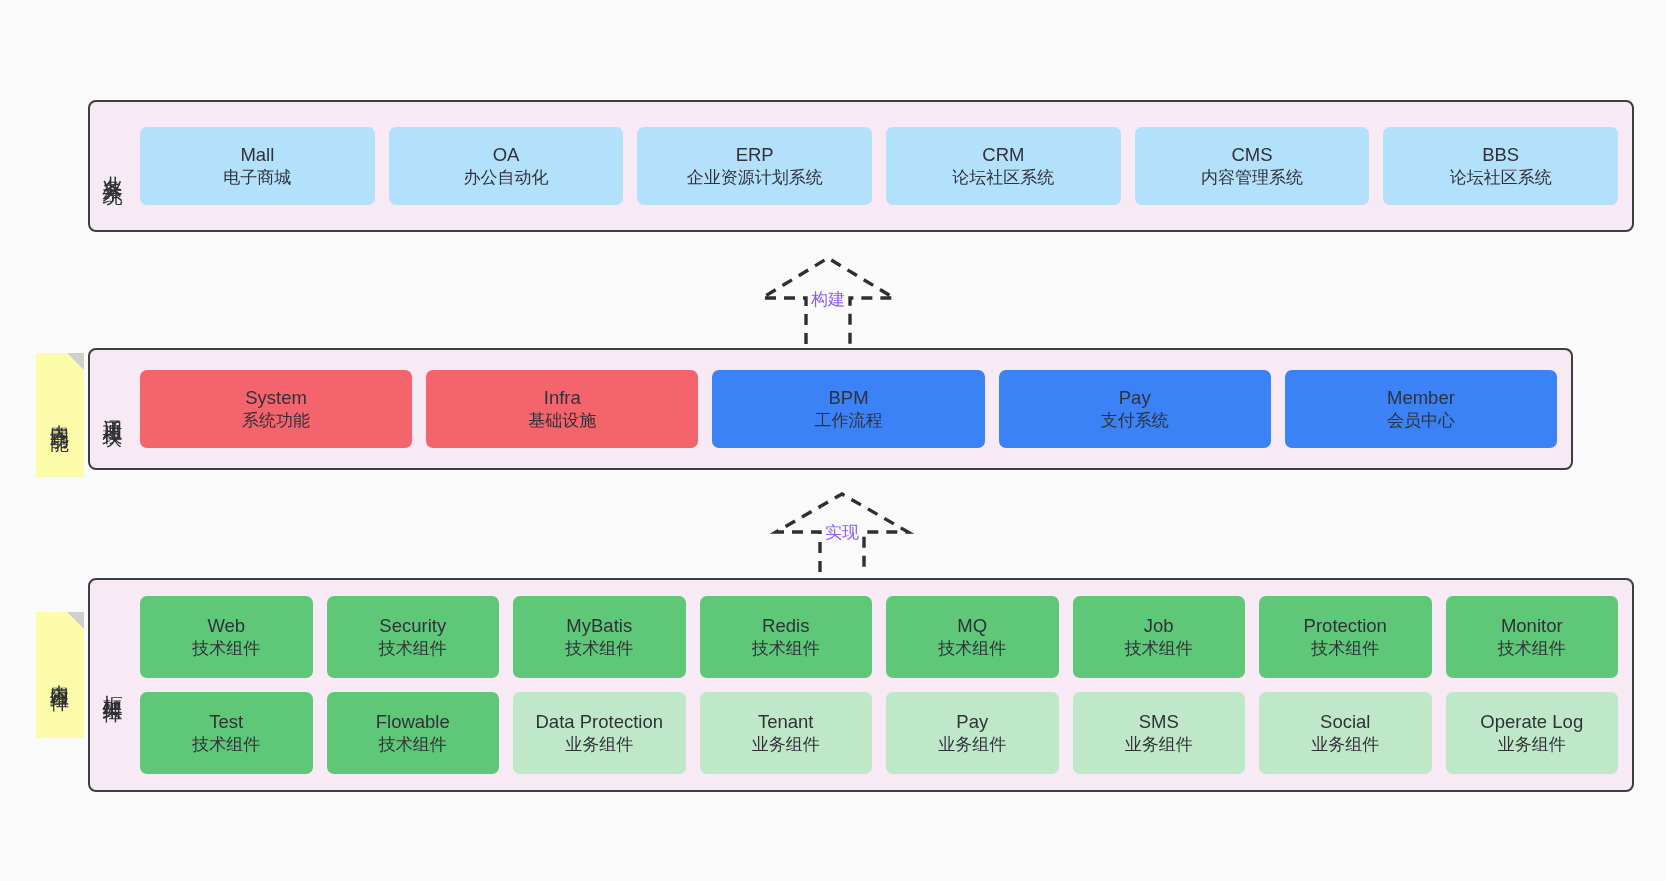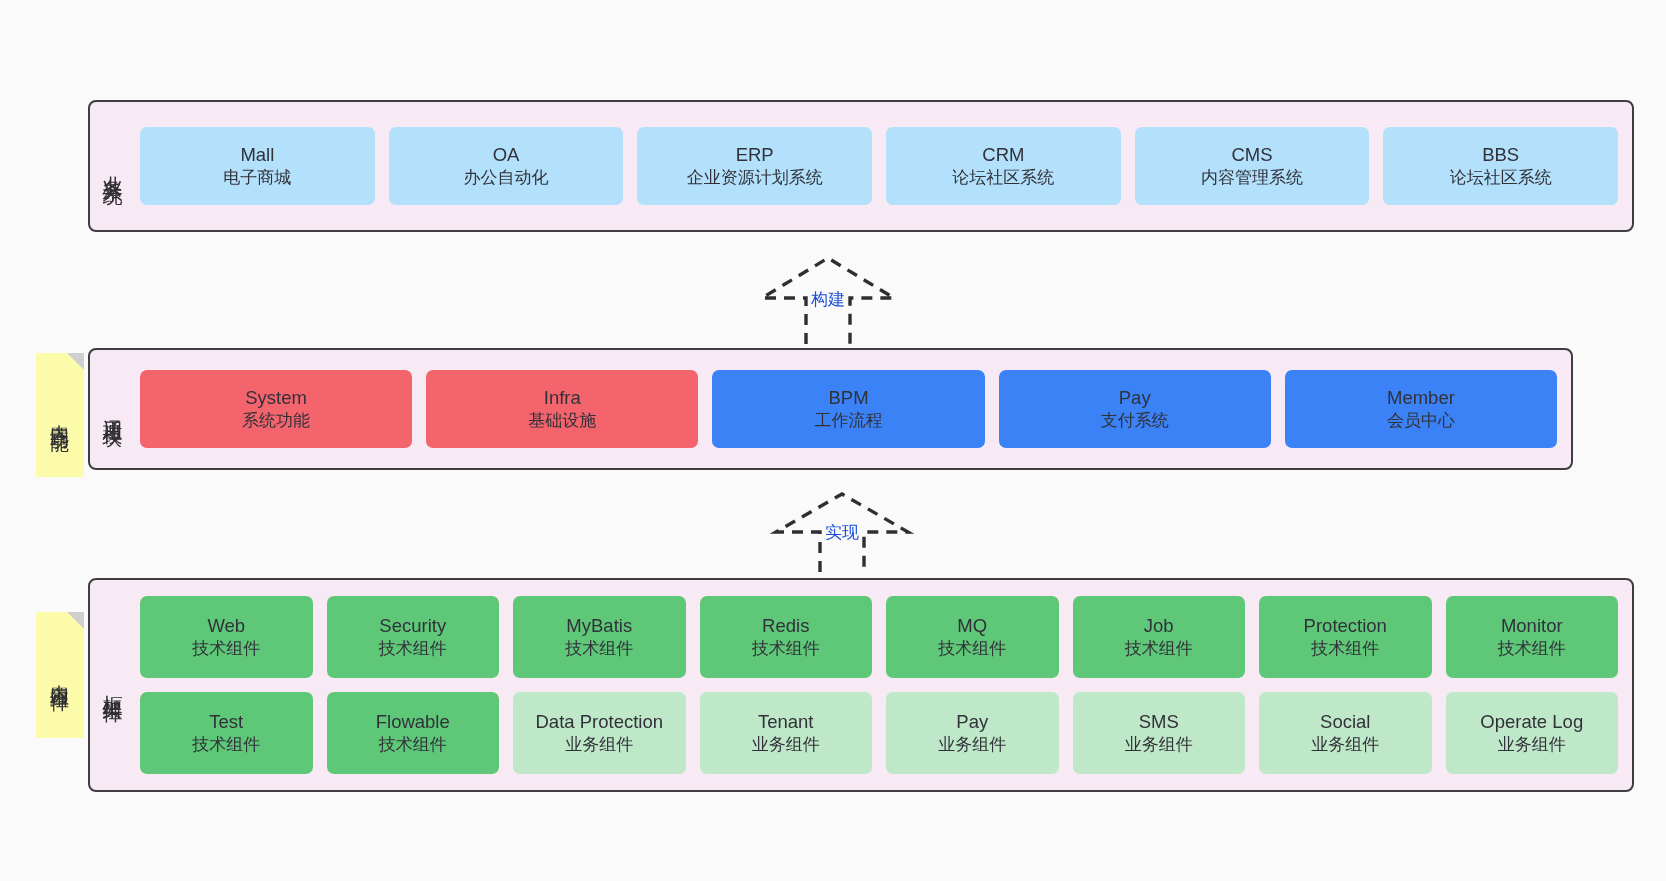--- a/index.html
+++ b/index.html
@@ -112,21 +112,21 @@
   }
 
   
   .arrow { position: absolute; z-index: 3; }
   .arrow svg { display: block; overflow: visible; }
   .arrow .alabel {
     position: absolute;
     left: 50%;
     transform: translateX(-50%);
     font-size: 17px;
-    color: #1d4ed8;
+    color: #8b5cf6;
     background: #fafafa;
     padding: 0 3px;
     white-space: nowrap;
     user-select: none;
   }
 </style>
 </head>
 <body>
 
 <div id="canvas">

